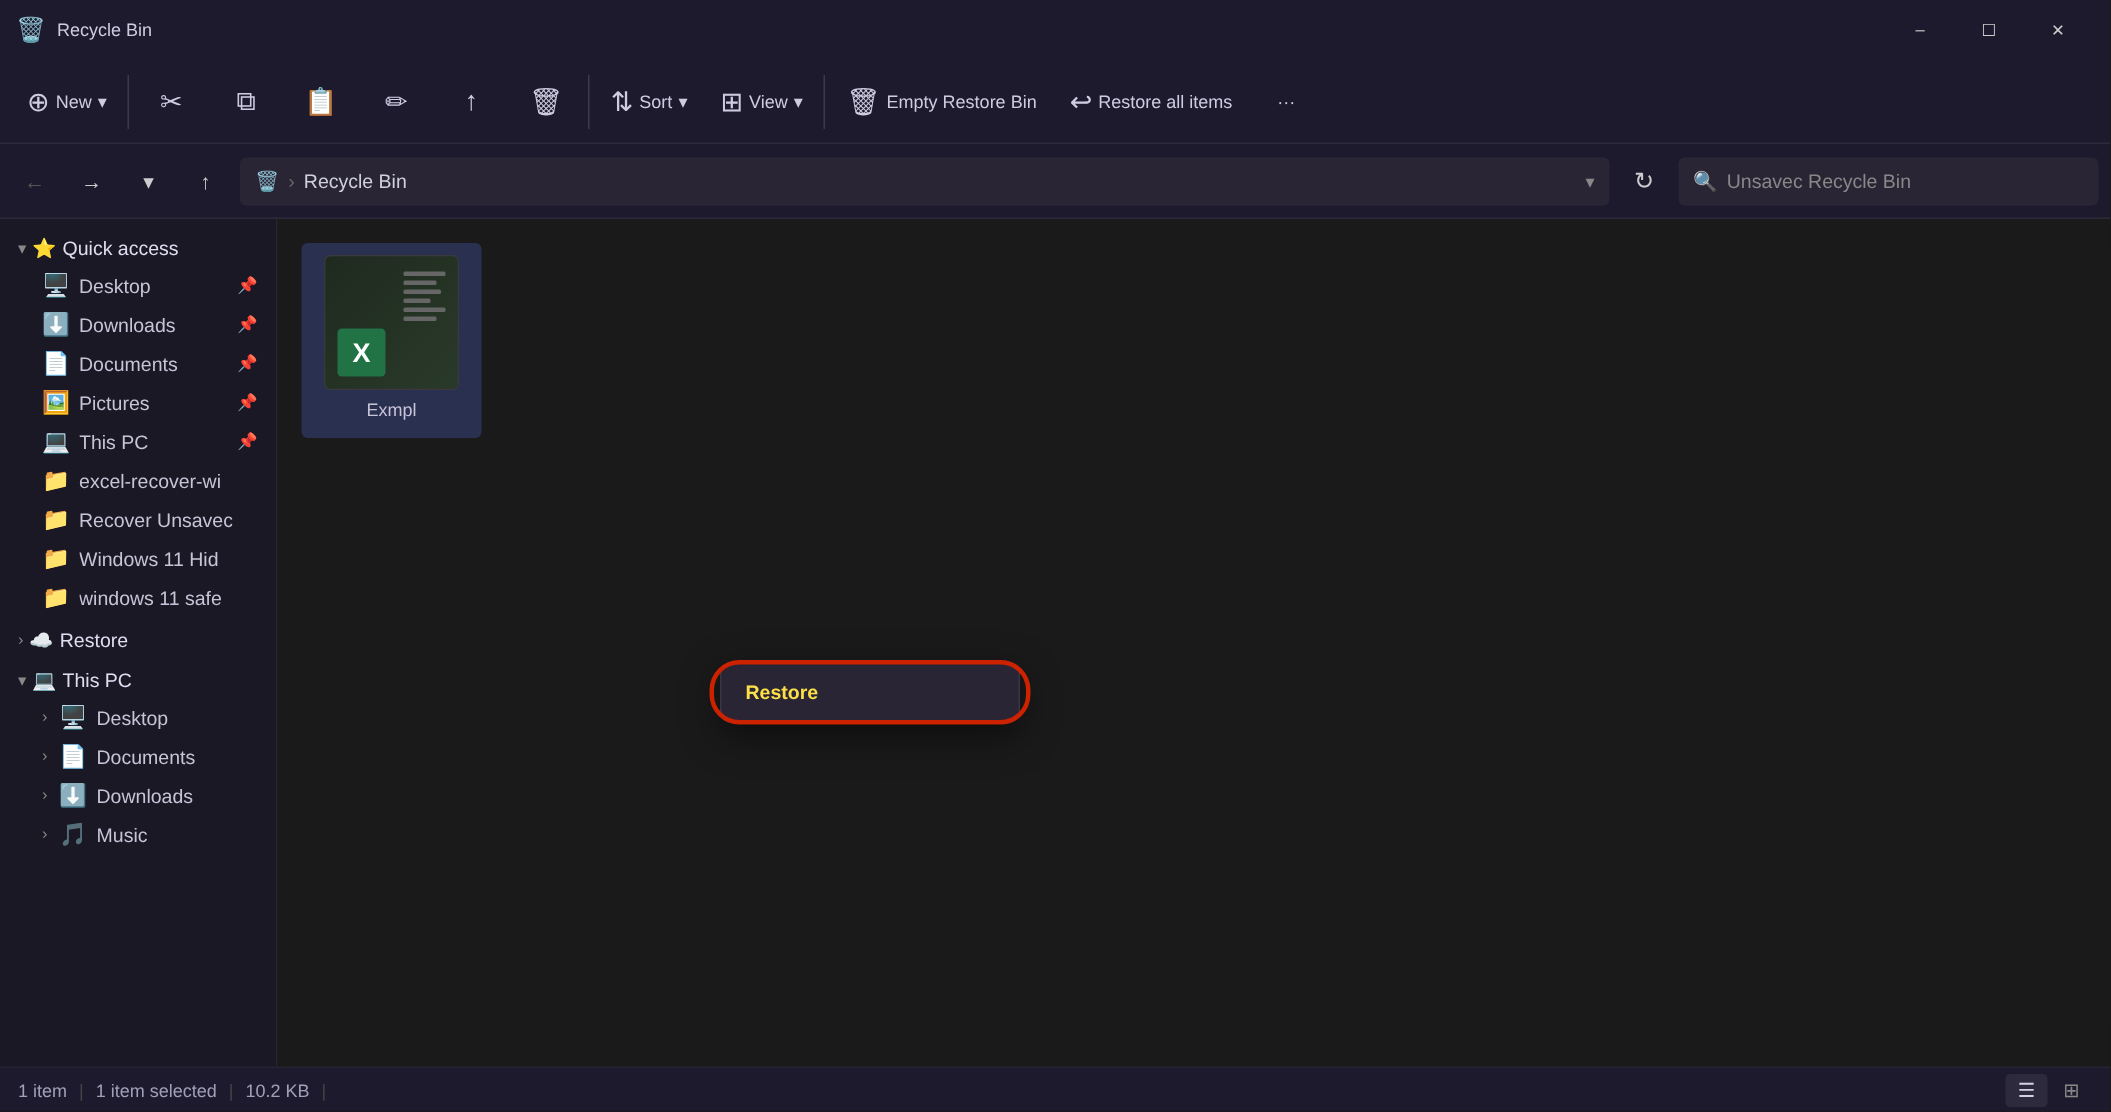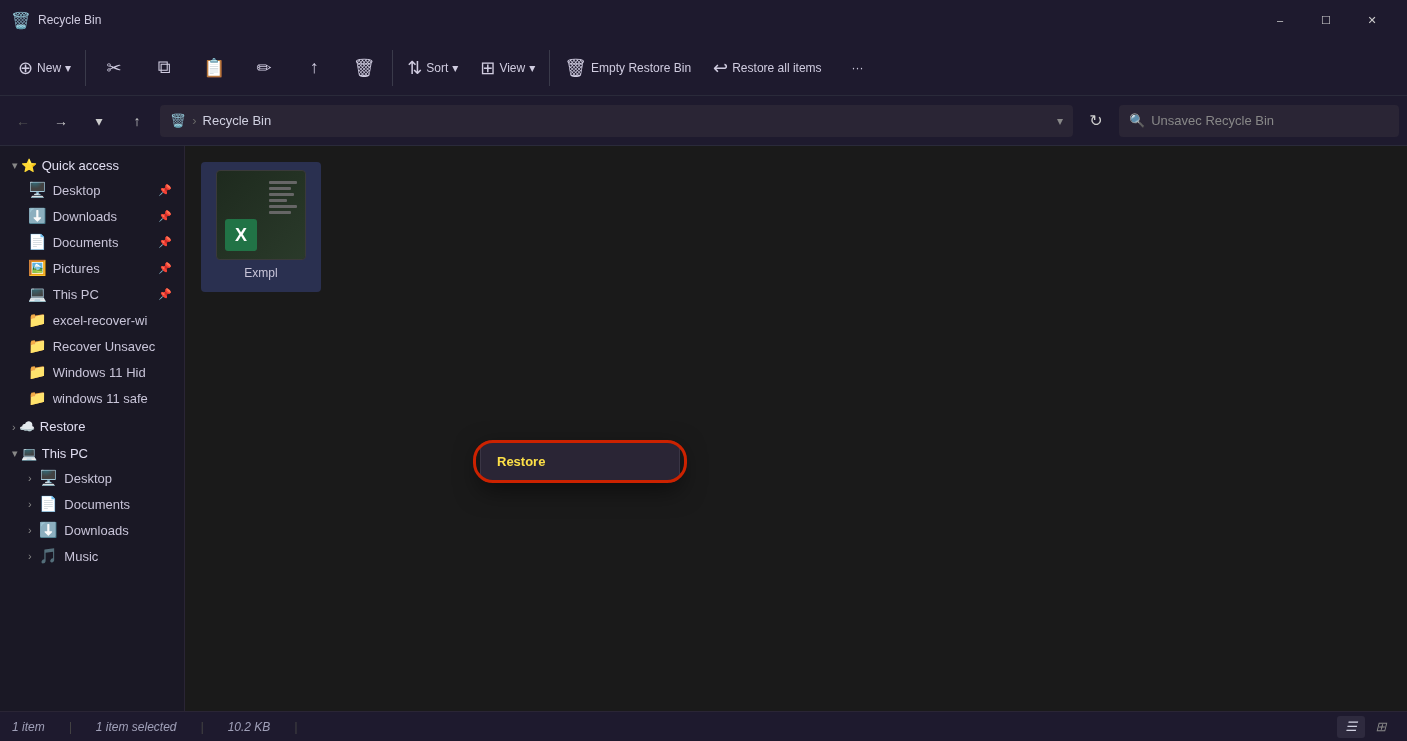--- a/index.html
+++ b/index.html
@@ -315,23 +315,22 @@
 
     
     .status-bar {
       height: 30px;
       background: #1e1a2e;
       display: flex;
       align-items: center;
       padding: 0 12px;
       font-size: 12px;
       color: #a0a0b8;
-      gap: 16px;
+      gap: 0;
       border-top: 1px solid #2a2535;
-      font-style: italic;
     }
     .status-sep {
       margin: 0 8px;
       color: #444;
     }
     .status-right {
       margin-left: auto;
       display: flex;
       gap: 2px;
     }

